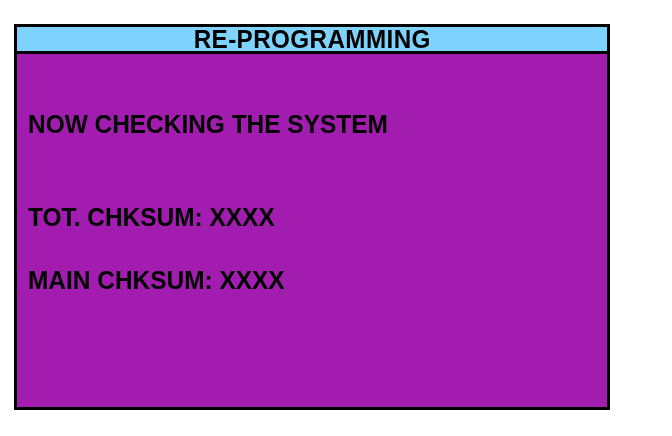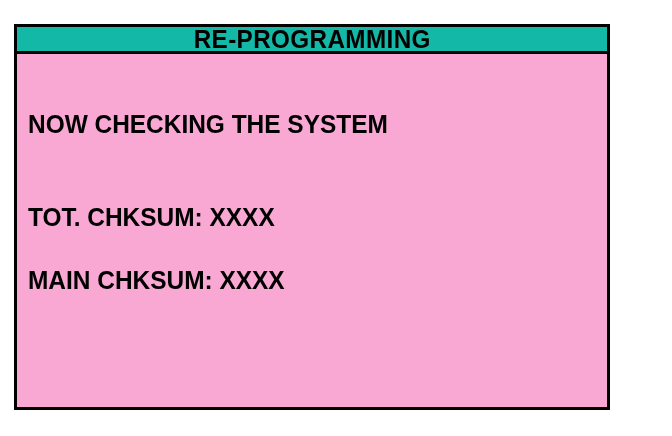--- a/index.html
+++ b/index.html
@@ -32,40 +32,40 @@
     position: absolute;
     left: 0;
     top: 0;
     right: 0;
     height: 27px;
     box-sizing: border-box;
     border-bottom: 3px solid #000000;
     display: flex;
     align-items: center;
     justify-content: center;
-    background: #14b8a6;
+    background: #7dd3fc;
   }
 
   #title-text {
     font-size: 25px;
     font-weight: bold;
     letter-spacing: 0.4px;
     line-height: 25px;
     white-space: nowrap;
     transform: scaleX(0.97);
     transform-origin: center center;
   }
 
   #screen-body {
     position: absolute;
     left: 0;
     top: 27px;
     right: 0;
     bottom: 0;
-    background: #f9a8d4;
+    background: #a21caf;
   }
 
   .body-line {
     position: absolute;
     left: 11px;
     font-size: 26px;
     font-weight: bold;
     line-height: 26px;
     letter-spacing: 0px;
     white-space: nowrap;

